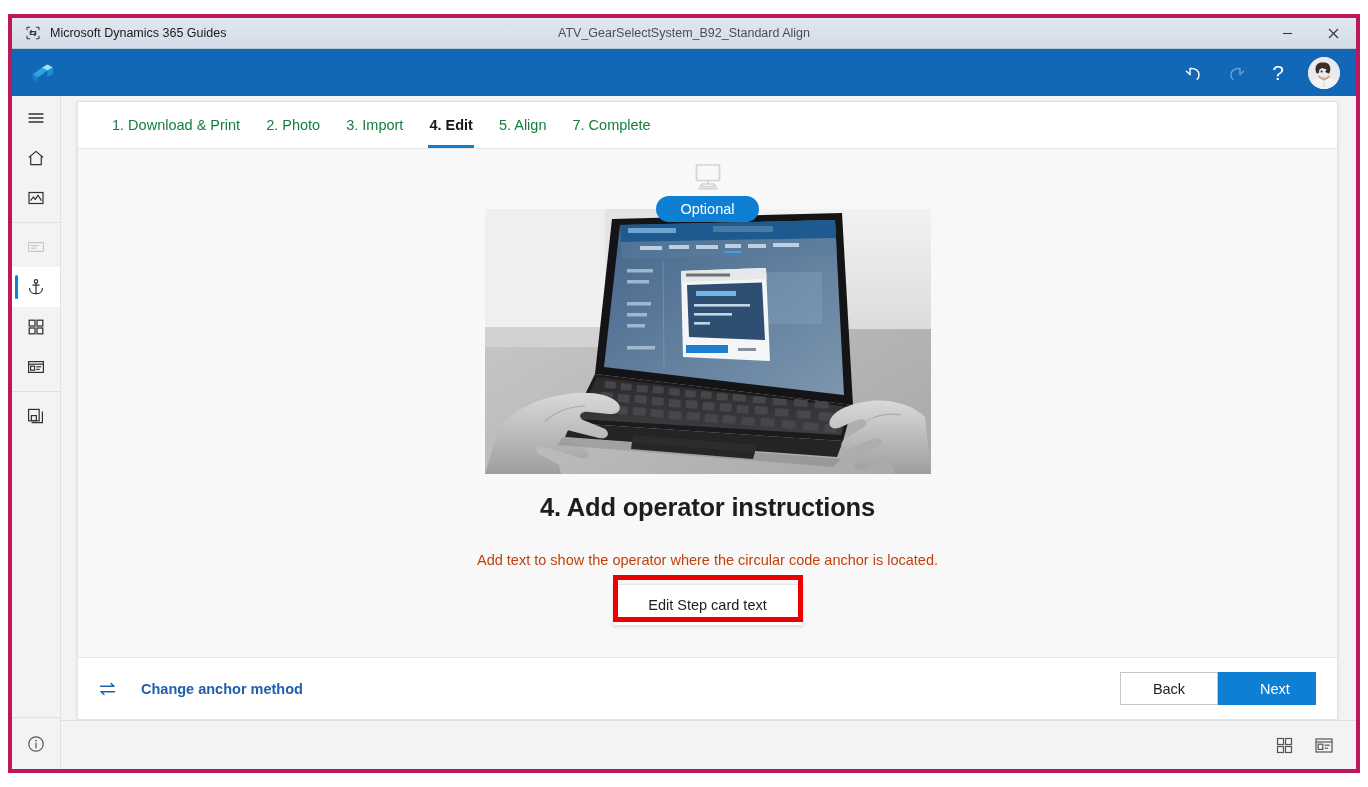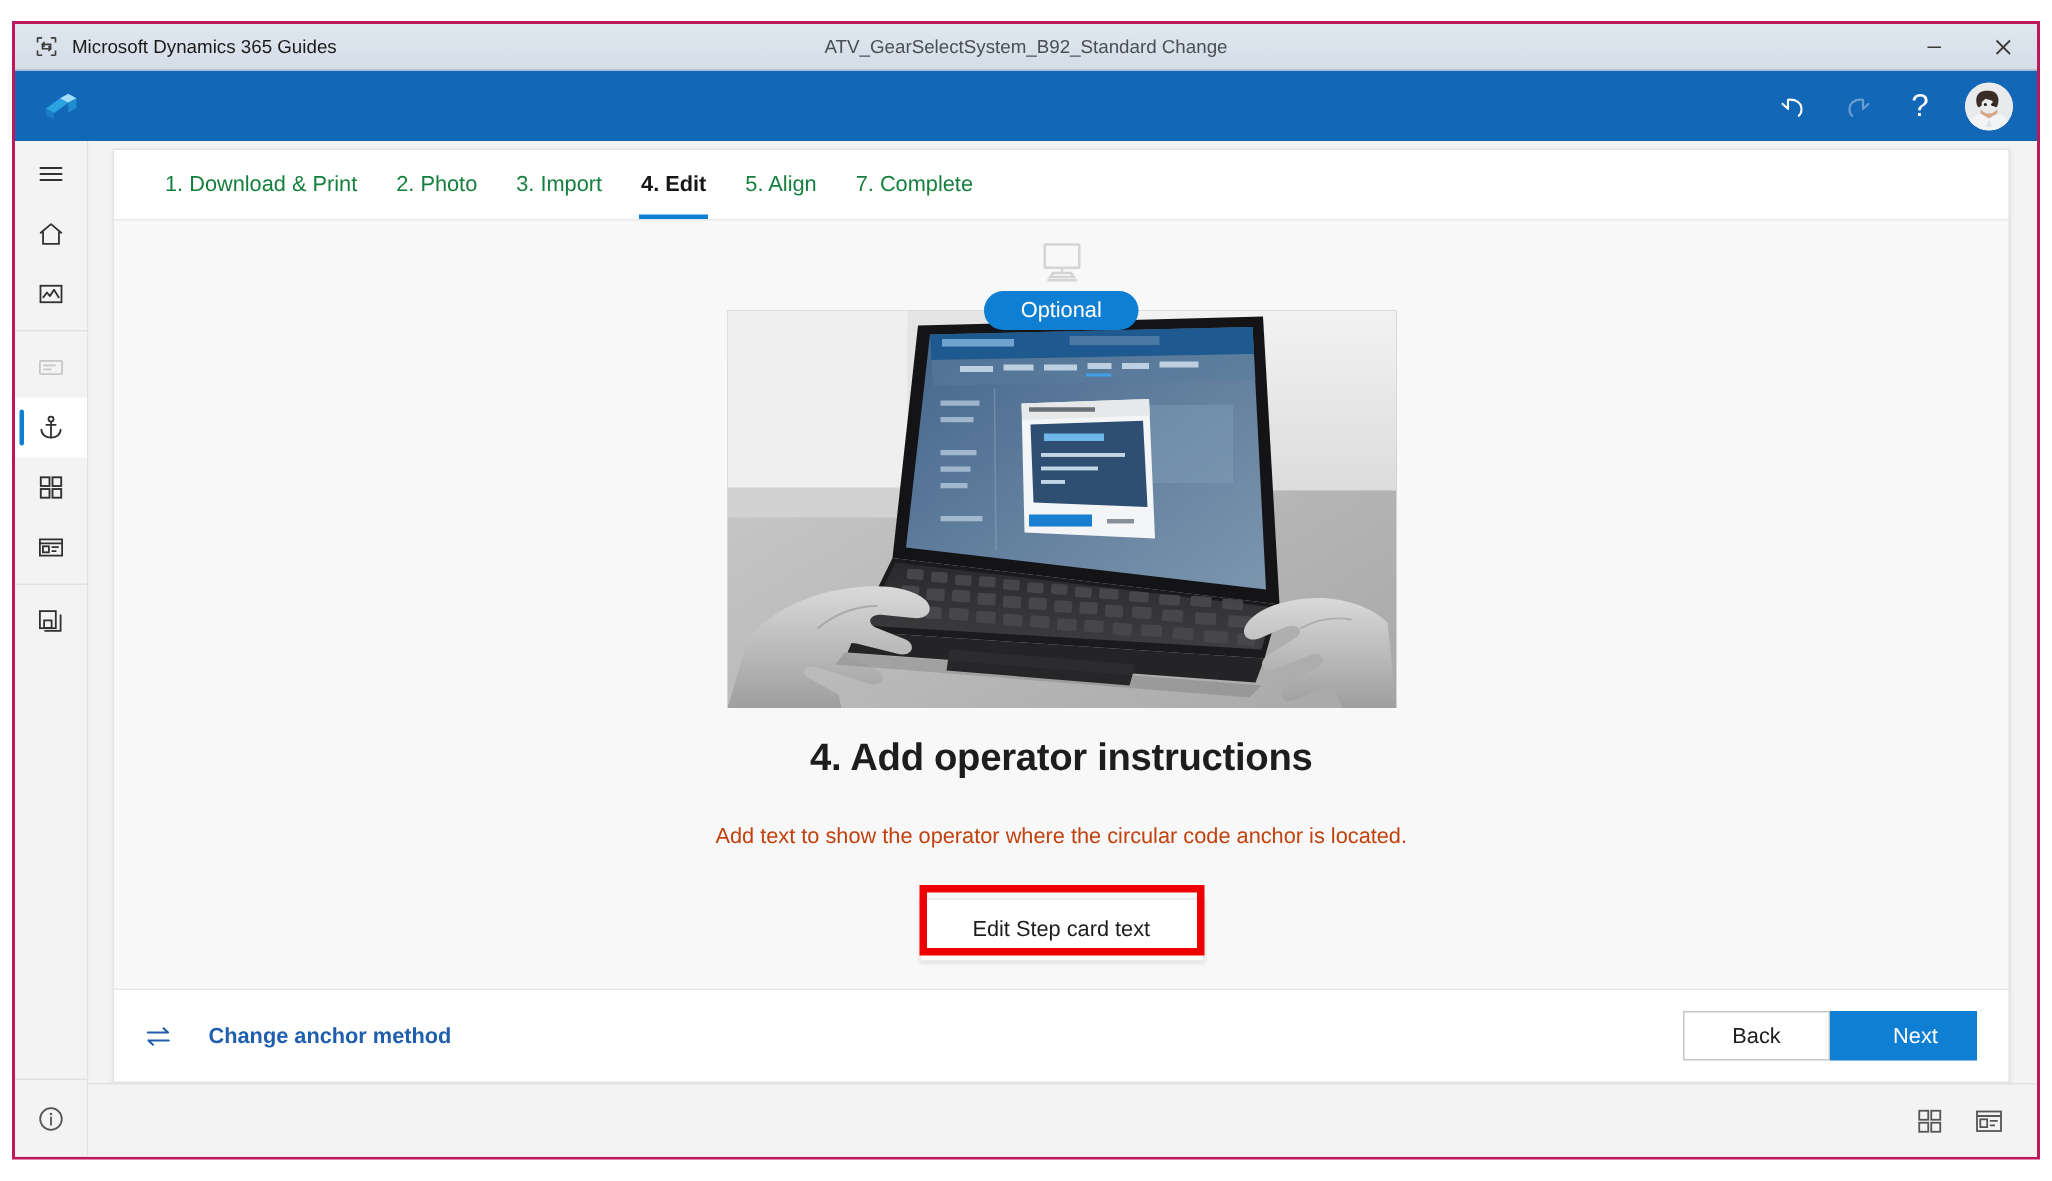--- a/index.html
+++ b/index.html
@@ -9,21 +9,21 @@
     background: #ffffff;
     overflow: hidden;
   }
 
   
   .window {
     position: absolute;
     left: 8px; top: 14px;
     width: 1352px; height: 759px;
     background: #ffffff;
-    border: 2px solid #be185d;
+    border: 4px solid #be185d;
     display: flex;
     flex-direction: column;
   }
 
   
   .titlebar {
     position: relative;
     height: 31px;
     min-height: 31px;
     background: linear-gradient(to bottom, #dfe7ef 0%, #d4dde8 100%);
@@ -227,21 +227,21 @@
   }
   .content-sub {
     margin-top: 30px;
     font-size: 14.5px;
     color: #c2410c;
   }
 
   
   .btn-zone {
     position: relative;
-    margin-top: 33px;
+    margin-top: 16px;
     display: flex; align-items: center; justify-content: center;
   }
   .edit-card {
     background: #ffffff;
     border: 1px solid #e8e8e8;
     box-shadow: 0 1px 3px rgba(0,0,0,0.13);
     padding: 12px 26px;
     font-size: 14.5px;
     color: #1d1d1d;
     min-width: 190px;
@@ -321,21 +321,21 @@
     <div class="titlebar-left">
       <span class="app-mini-icon">
         <svg width="16" height="16" viewBox="0 0 16 16" fill="none" stroke="#3b3b3b" stroke-width="1.1">
           <path d="M2 2.2h3.1M2 2.2v3.1M14 2.2h-3.1M14 2.2v3.1M2 13.8h3.1M2 13.8v-3.1M14 13.8h-3.1M14 13.8v-3.1"></path>
           <path d="M5.3 6.6h5.4v2.9H5.3z"></path>
           <path d="M6.4 5.3l-1.1 1.3 1.1 1.3M9.6 10.7l1.1-1.3-1.1-1.3" stroke-linecap="round" stroke-linejoin="round"></path>
         </svg>
       </span>
       <span class="titlebar-app-name">Microsoft Dynamics 365 Guides</span>
     </div>
-    <div class="titlebar-center">ATV_GearSelectSystem_B92_Standard Change</div>
+    <div class="titlebar-center">ATV_GearSelectSystem_B92_Standard Align</div>
     <div class="titlebar-right">
       <div class="wbtn">
         <svg width="11" height="11" viewBox="0 0 11 11">
             <line x1="1" y1="5.5" x2="10" y2="5.5" stroke="#3b3b3b" stroke-width="1.1"></line>
           </svg>
       </div>
       <div class="wbtn">
         <svg width="11" height="11" viewBox="0 0 11 11">
             <line x1="1" y1="1" x2="10" y2="10" stroke="#3b3b3b" stroke-width="1.2"></line>
             <line x1="10" y1="1" x2="1" y2="10" stroke="#3b3b3b" stroke-width="1.2"></line>

